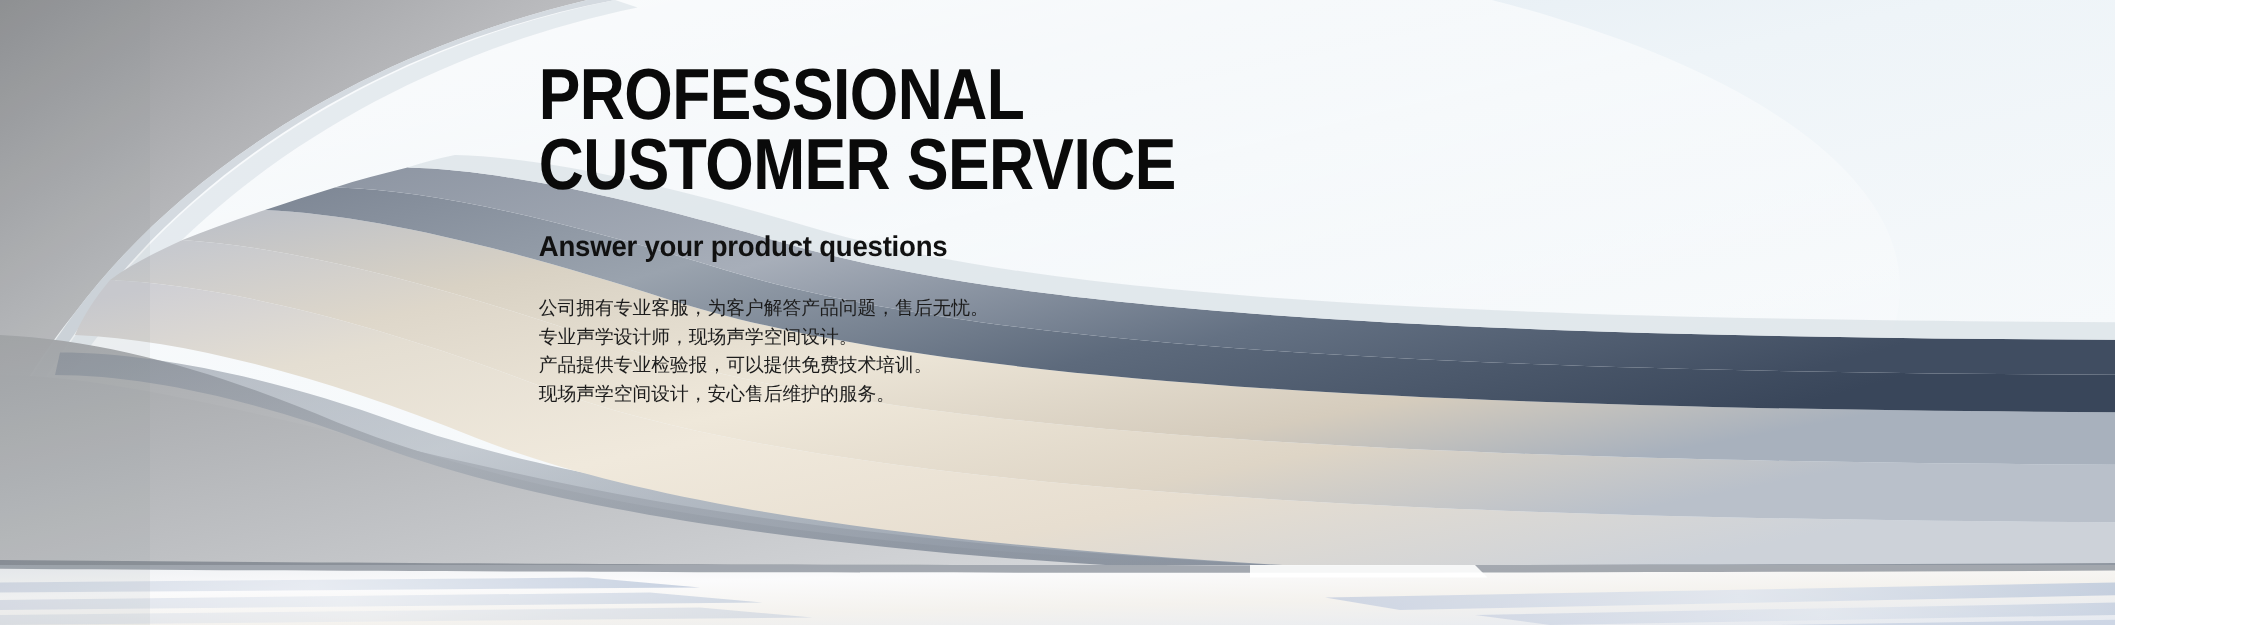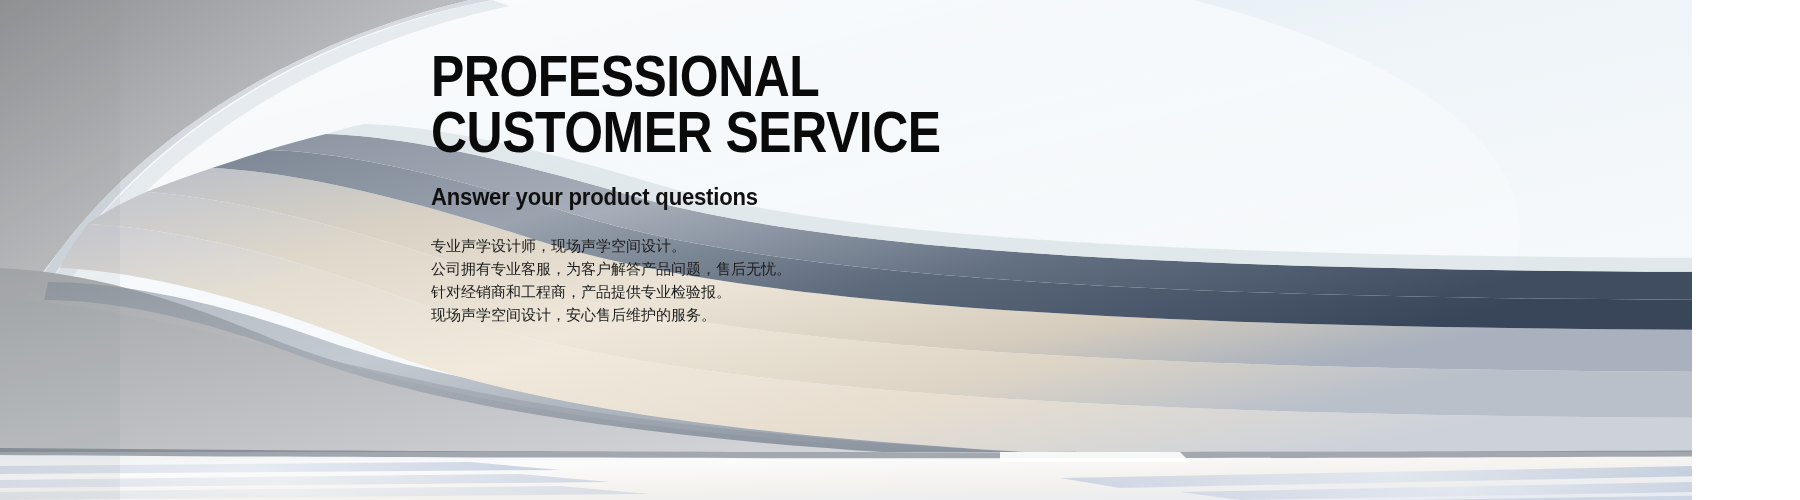--- a/index.html
+++ b/index.html
@@ -239,20 +239,20 @@
 
   <div id="content">
     <h1 class="headline">
       <span class="line1">PROFESSIONAL</span>
       <span class="line2">CUSTOMER SERVICE</span>
     </h1>
 
     <p class="subtitle">Answer your product questions</p>
 
     <div class="body-copy">
+      <span class="copy-line">公司拥有专业客服，为客户解答产品问题，售后无忧。</span>
       <span class="copy-line">专业声学设计师，现场声学空间设计。</span>
-      <span class="copy-line">公司拥有专业客服，为客户解答产品问题，售后无忧。</span>
-      <span class="copy-line">针对经销商和工程商，产品提供专业检验报。</span>
+      <span class="copy-line">产品提供专业检验报，可以提供免费技术培训。</span>
       <span class="copy-line">现场声学空间设计，安心售后维护的服务。</span>
     </div>
   </div>
 
 </div>
 
 </body></html>

